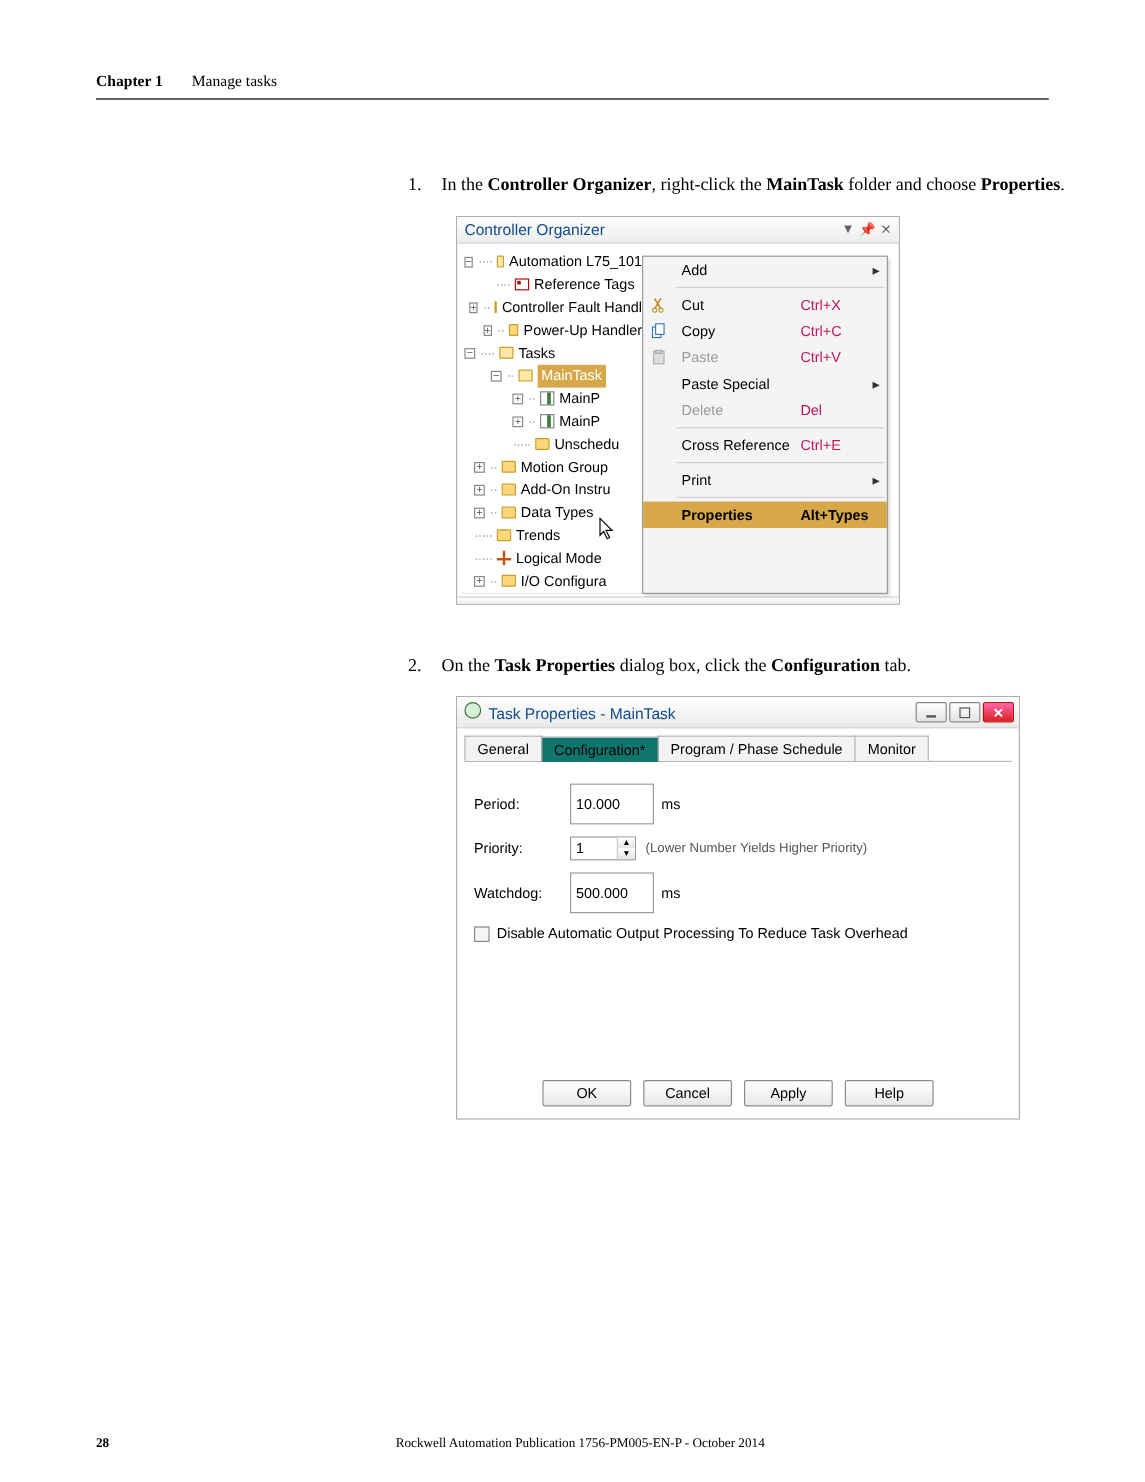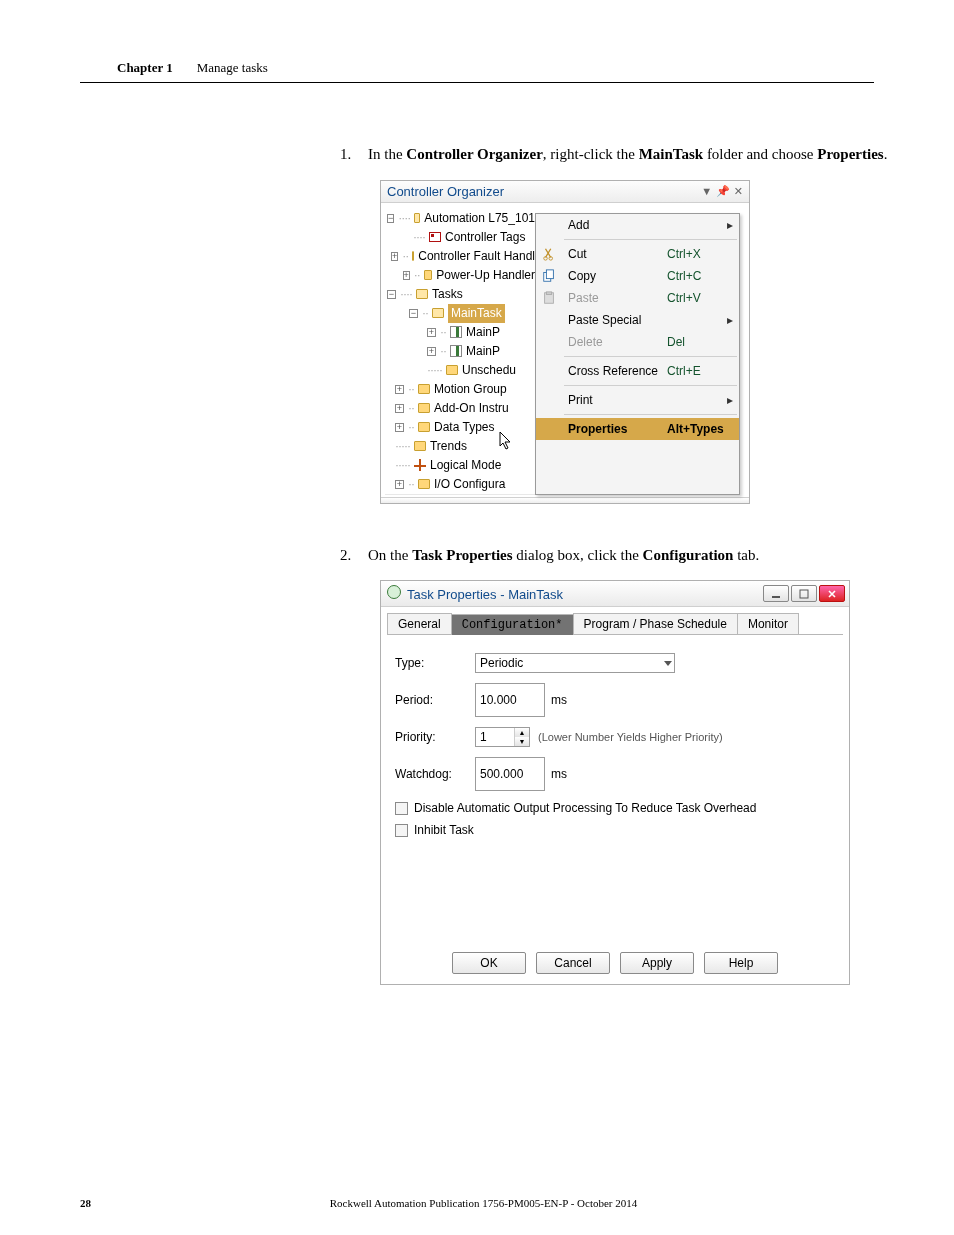--- a/index.html
+++ b/index.html
@@ -14,21 +14,20 @@
     width: 954px;
     height: 1235px;
     position: relative;
     padding: 60px 80px 40px 80px;
   }
   .header-row {
     display: flex;
     align-items: baseline;
     gap: 24px;
     margin-bottom: 6px;
-    margin-left: 37px;
   }
   .chapter { font-weight: bold; font-size: 13px; }
   .section-name { font-size: 13px; }
   .hr { border: none; border-top: 1.5px solid #000; margin: 0 0 60px 0; }
 
   .body-col { margin-left: 260px; width: 560px; }
 
   .step { display: flex; gap: 14px; font-size: 15px; line-height: 1.5; margin-bottom: 14px; }
   .step .num { width: 14px; flex: 0 0 auto; }
   .step .txt { flex: 1 1 auto; }
@@ -73,21 +72,21 @@
 
   .ctx-menu {
     border:1px solid #9a9a9a; background:#f4f4f4; width:205px;
     box-shadow: 2px 2px 3px rgba(0,0,0,.2);
     margin-top: 4px;
   }
   .ctx-row { display:flex; align-items:center; height:22px; }
   .ctx-row.sep { height:0; border-top:1px solid #cfcfcf; margin:3px 2px 3px 28px;}
   .ctx-row .ic { width:26px; display:flex; justify-content:center; align-items:center;}
   .ctx-row .lbl { flex:1; padding-left:6px; }
-  .ctx-row .sc { width:60px; color:#14532d; }
+  .ctx-row .sc { width:60px; color:#be185d; }
   .ctx-row .arr { width:12px; color:#333; }
   .ctx-row.dis { color:#9a9a9a; }
   .ctx-row.hi { background:#d6a84a; color:#000; font-weight:bold;}
   .ctx-row.hi .sc { color:#000; font-weight:bold;}
   .ctx-bottom { height:6px; background:linear-gradient(#fff,#eee); border-top:1px solid #d0d0d0;}
 
   
   .mini-ic { width:14px;height:14px; }
 
   
@@ -98,21 +97,21 @@
     border-bottom:1px solid #cfcfcf;
     padding:4px 4px 4px 6px;
   }
   .tp-title .dlg-ic { width:14px;height:14px;border:1px solid #3a7a3a;border-radius:50%;display:inline-block;background:#d8f0d8;margin-right:6px;}
   .tp-title .name { color:#114b8c; font-size:13px; }
   .winbtns { display:flex; gap:2px;}
   .winbtn { width:26px;height:17px;border:1px solid #888;border-radius:2px;display:flex;align-items:center;justify-content:center;background:linear-gradient(#fff,#e3e3e3);}
   .winbtn.close{ background:linear-gradient(#f6a,#d22); border-color:#b11;}
   .tabs { display:flex; margin:6px 6px 0 6px; border-bottom:1px solid #b7b7b7;}
   .tab { padding:3px 10px; border:1px solid #b7b7b7; border-bottom:none; background:#f3f3f3; font-size:12px; margin-right:-1px;}
-  .tab.active { background:#737373; position:relative; top:1px;font-family:Liberation Mono, monospace;}
+  .tab.active { background:#0f766e; position:relative; top:1px;}
   .tp-body { padding:18px 14px 10px 14px; font-size:12px;}
   .form-row { display:flex; align-items:center; margin-bottom:10px;}
   .form-row .lab { width:80px;}
   .dd { width:200px; height:20px; border:1px solid #9b9b9b; background:#fff; display:flex; align-items:center; justify-content:space-between; padding:0 2px 0 4px;}
   .dd .tri { width:0;height:0;border-left:4px solid transparent;border-right:4px solid transparent;border-top:5px solid #555;}
   .txtf { width:70px; height:20px; border:1px solid #9b9b9b; background:#fff; padding:16px 4px; display:flex; align-items:center;}
   .unit { margin-left:6px;}
   .spin { width:55px;height:20px;border:1px solid #9b9b9b;background:#fff;display:flex;align-items:center;}
   .spin .val{flex:1;padding-left:4px;}
   .spin .arrs{width:15px;border-left:1px solid #ccc;display:flex;flex-direction:column;}
@@ -163,21 +162,21 @@
           <div class="tree-row">
               <span class="exp">−</span>
               <span class="dots">····</span>
               <span class="fld open"></span>
               <span>Automation L75_101</span>
             </div>
           <div class="tree-row">
               <span class="ind" style="width:22px"></span>
               <span class="dots">····</span>
               <span class="tags-ic"></span>
-              <span>Controller Tags</span>
+              <span>Reference Tags</span>
             </div>
           <div class="tree-row">
               <span class="ind" style="width:18px"></span>
               <span class="exp">+</span>
               <span class="dots">··</span>
               <span class="fld"></span>
               <span>Controller Fault Handler</span>
             </div>
           <div class="tree-row">
               <span class="ind" style="width:18px"></span>
@@ -373,27 +372,20 @@
         </span>
       </div>
       <div class="tabs">
         <div class="tab">General</div>
         <div class="tab active">Configuration*</div>
         <div class="tab">Program / Phase Schedule</div>
         <div class="tab">Monitor</div>
       </div>
       <div class="tp-body">
         <div class="form-row">
-          <span class="lab">Type:</span>
-          <span class="dd">
-              <span>Periodic</span>
-              <span class="tri"></span>
-            </span>
-        </div>
-        <div class="form-row">
           <span class="lab">Period:</span>
           <span class="txtf">
               <span>10.000</span>
             </span>
           <span class="unit">ms</span>
         </div>
         <div class="form-row">
           <span class="lab">Priority:</span>
           <span class="spin">
             <span class="val">1</span>
@@ -408,24 +400,20 @@
           <span class="lab">Watchdog:</span>
           <span class="txtf">
               <span>500.000</span>
             </span>
           <span class="unit">ms</span>
         </div>
         <div class="chk-row">
           <span class="chk"></span>
           <span>Disable Automatic Output Processing To Reduce Task Overhead</span>
         </div>
-        <div class="chk-row">
-          <span class="chk"></span>
-          <span>Inhibit Task</span>
-        </div>
         <div class="dlg-space"></div>
       </div>
       <div class="btn-row">
         <div class="btn">OK</div>
         <div class="btn">Cancel</div>
         <div class="btn">Apply</div>
         <div class="btn">Help</div>
       </div>
     </div>
   </div>

